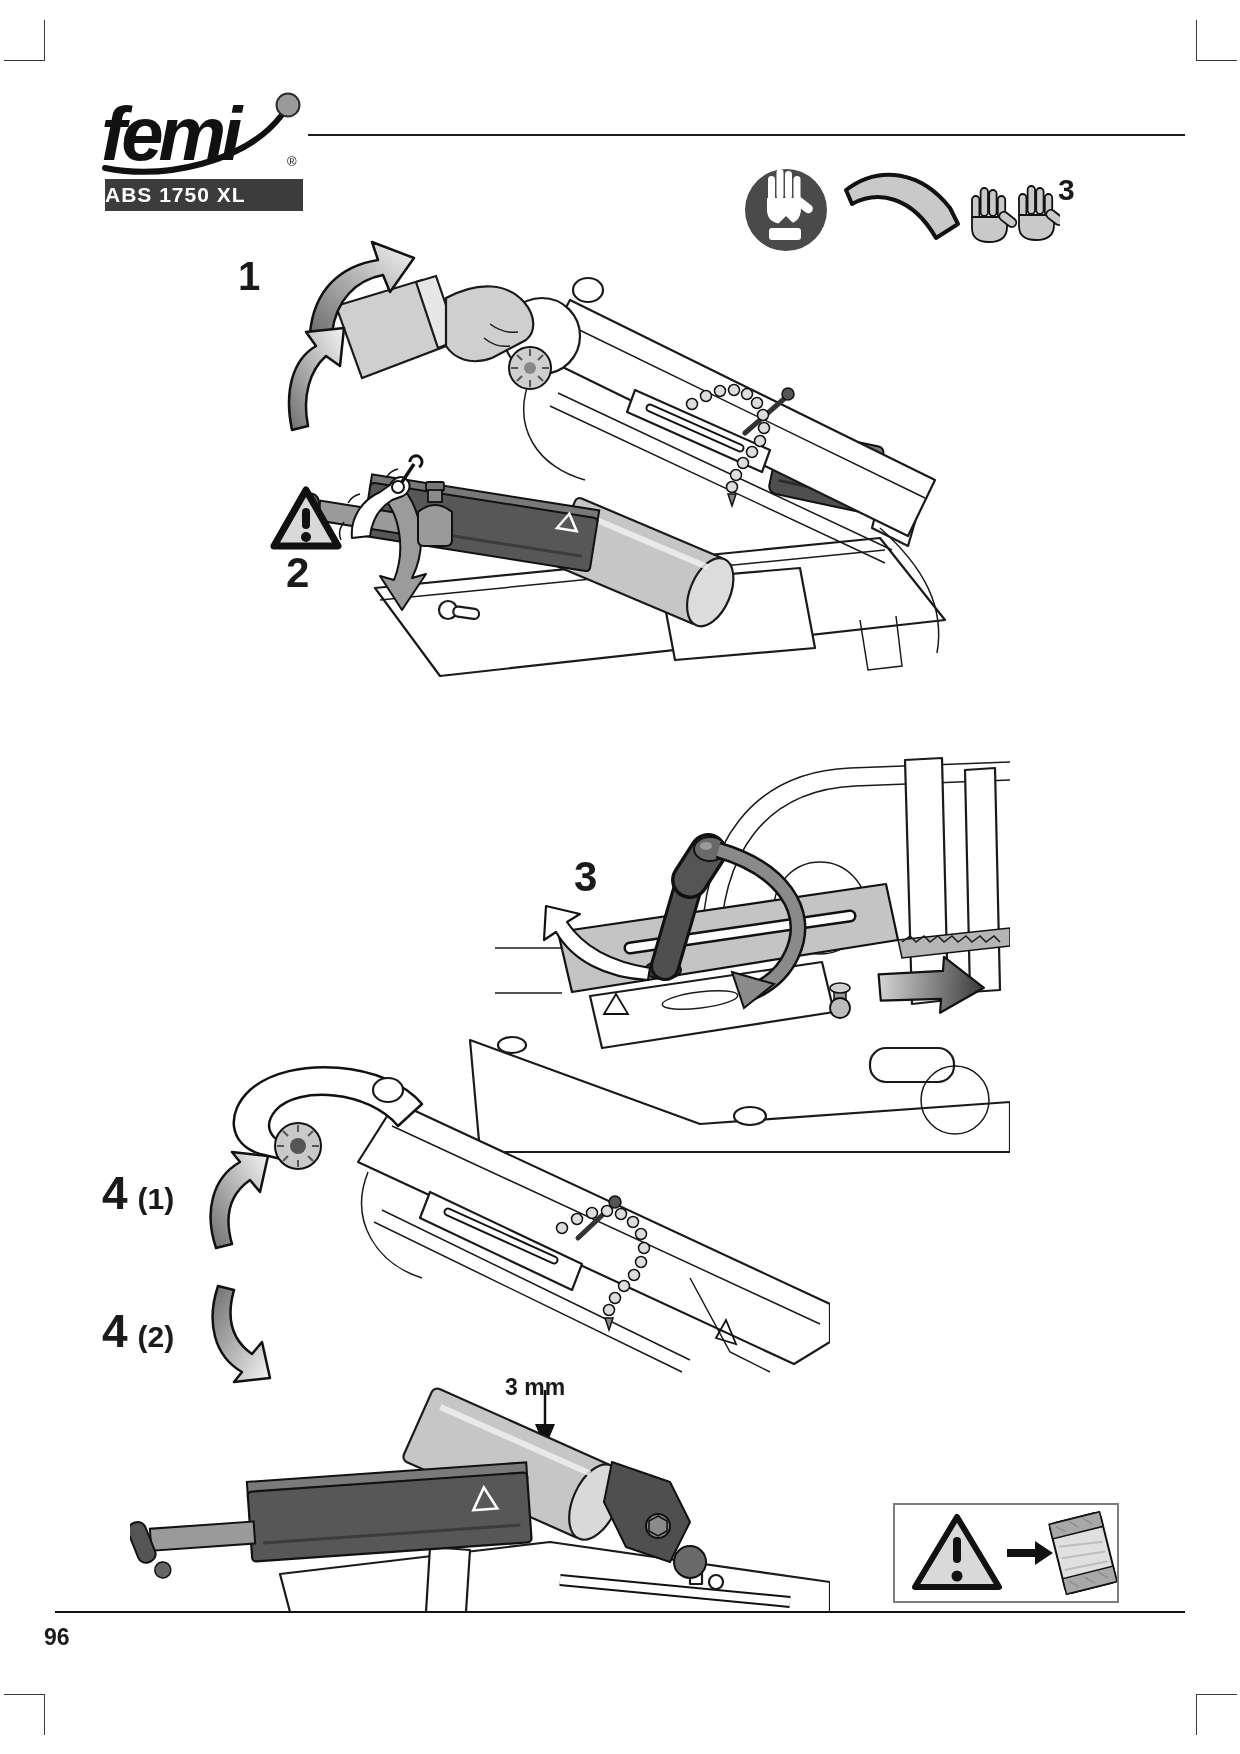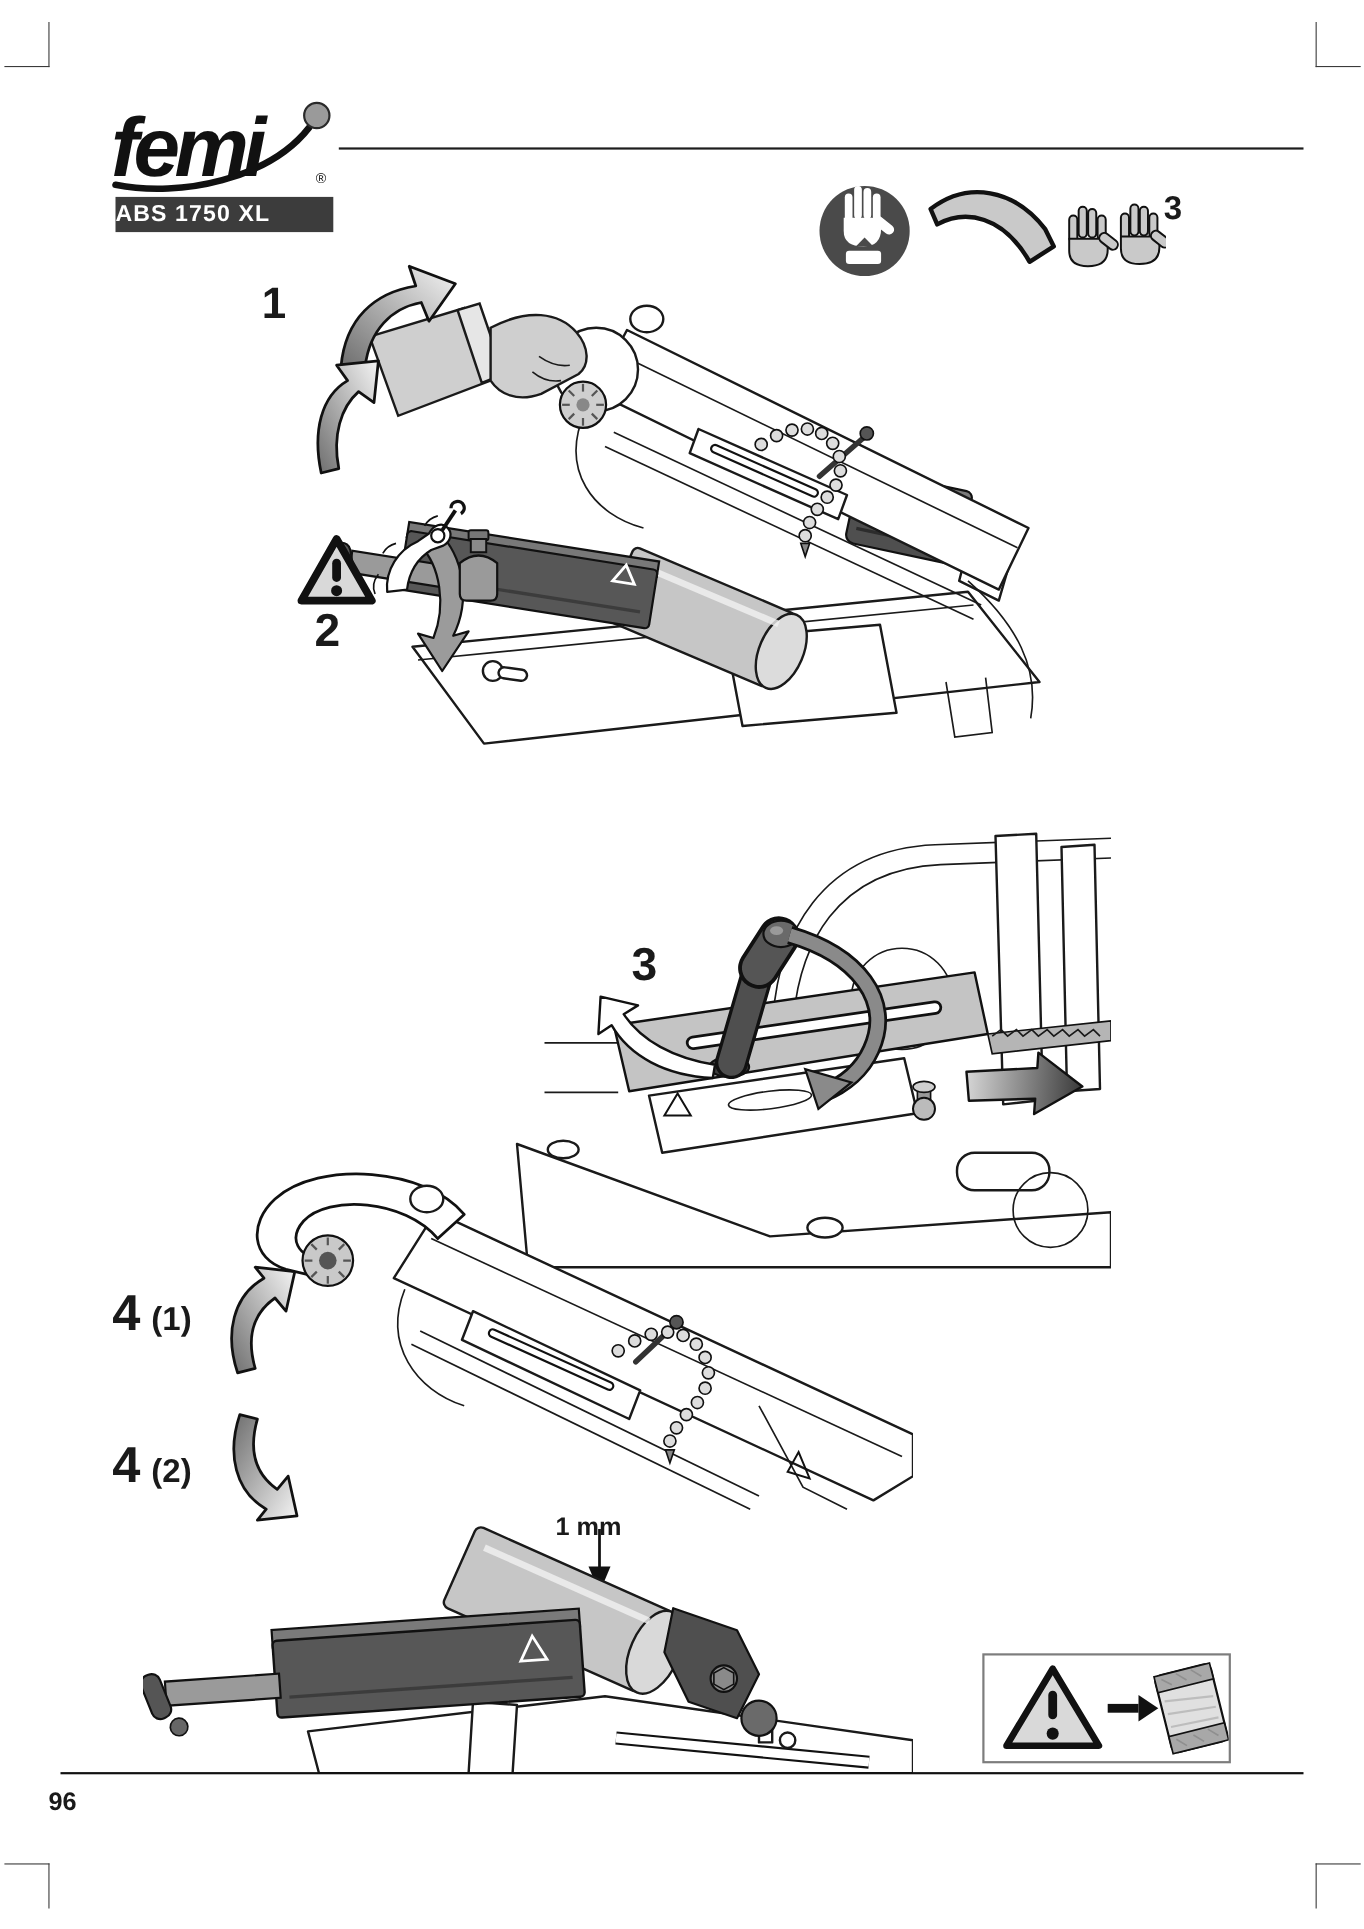--- a/index.html
+++ b/index.html
@@ -404,21 +404,21 @@
       <rect x="120" y="430" width="280" height="16" fill="#7a7a7a" stroke="#111" stroke-width="2"></rect>
       <rect x="120" y="440" width="280" height="70" rx="4" fill="#575757" stroke="#111" stroke-width="2.2"></rect>
       <polygon points="344,474 368,474 356,452" fill="none" stroke="#fff" stroke-width="2.5"></polygon>
       <line x1="132" y1="492" x2="390" y2="492" stroke="#3c3c3c" stroke-width="3"></line>
       <rect x="20" y="470" width="104" height="22" fill="#9a9a9a" stroke="#111" stroke-width="2"></rect>
       <rect x="2" y="462" width="18" height="42" rx="8" transform="rotate(-18 11 483)" fill="#555" stroke="#111" stroke-width="2"></rect>
       <circle cx="30" cy="512" r="8" fill="#666" stroke="#111" stroke-width="1.5"></circle>
     </g>
   </svg>
 
-  <div class="abs lbl" style="left:505px;top:1376px;font-size:23px;">1 mm</div>
+  <div class="abs lbl" style="left:505px;top:1376px;font-size:23px;">3 mm</div>
 
   <div class="abs warnbox" style="left:893px;top:1503px;">
     <svg width="222" height="96" viewBox="0 0 222 96">
       <g>
         <polygon points="62,12 104,82 20,82" fill="#d9d9d9" stroke="#111" stroke-width="6" stroke-linejoin="round"></polygon>
         <rect x="58" y="32" width="8" height="26" rx="4" fill="#111"></rect>
         <circle cx="62" cy="71" r="5.5" fill="#111"></circle>
       </g>
       <g>
         <rect x="112" y="44" width="28" height="8" fill="#111"></rect>

